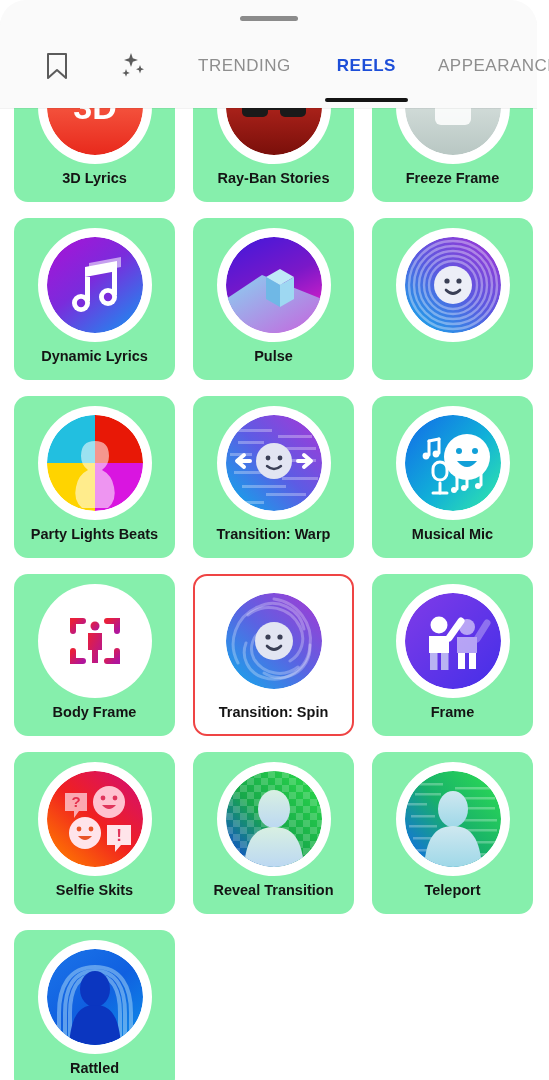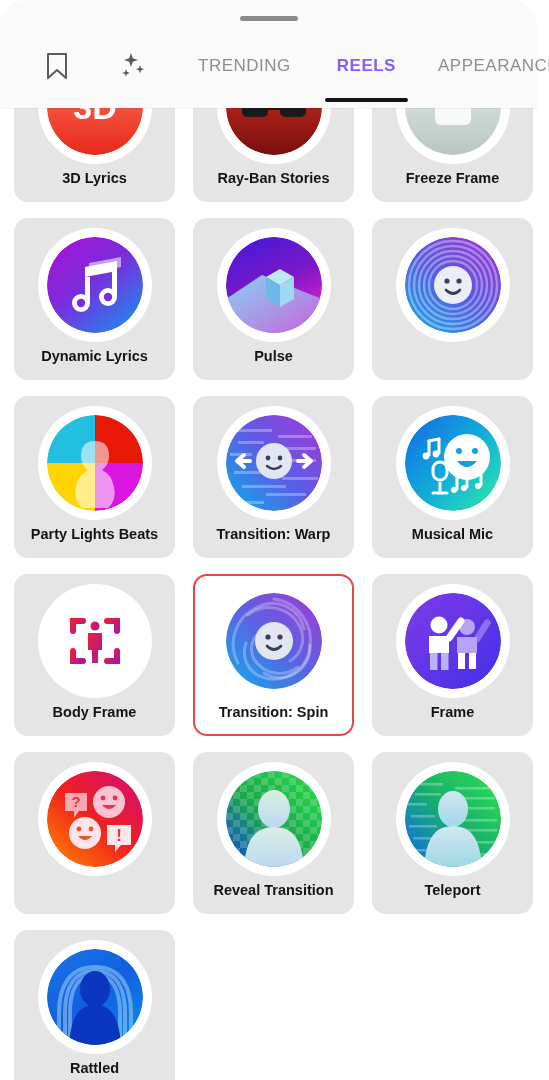--- a/index.html
+++ b/index.html
@@ -76,21 +76,21 @@
     letter-spacing: 0.5px;
     color: #8e8e8e;
     padding: 0 10px;
     position: relative;
   }
   .tab-text.trending { margin-left: 28px; }
   .tab-text.reels { margin-left: 26px; }
   .tab-text.appearance { margin-left: 22px; }
 
   .tab-text.active {
-    color: #8b5cf6;
+    color: #1d4ed8;
     font-weight: bold;
   }
   .tab-underline {
     position: absolute;
     left: -2px; right: -2px;
     bottom: -16px;
     height: 4px;
     background: #141414;
     border-radius: 2px;
   }
@@ -106,21 +106,21 @@
     flex-wrap: wrap;
     gap: 16px 18px;
   }
 
   
   .grid-inner-offset { margin-top: -68px; }
 
   .card {
     width: 161px;
     height: 162px;
-    background: #e5e5e5;
+    background: #86efac;
     border-radius: 14px;
     display: flex;
     flex-direction: column;
     align-items: center;
     justify-content: flex-start;
     padding-top: 14px;
     position: relative;
   }
 
   .card.selected {
@@ -535,20 +535,21 @@
                   <circle cx="44" cy="58" r="2.4"></circle>
                 <path d="M31 65 q7 8 14 0 Z"></path>
               </g>
               <g fill="#ffe4ea">
                 <path d="M60 54 h24 v20 h-10 l-6 7 v-7 h-8 Z"></path>
                 <text x="72" y="70" font-size="17" font-weight="bold" fill="#e0355c" text-anchor="middle" font-family="Liberation Sans, sans-serif">!</text>
               </g>
             </svg>
           </div>
         </div>
+        <div class="card-label">Selfie Skits</div>
       </div>
 
       <div class="card">
         <div class="thumb-wrap">
           <div class="thumb">
             <svg viewBox="0 0 96 96">
               <defs>
                 <linearGradient id="grv" x1="0.05" y1="0.95" x2="0.95" y2="0.05">
                   <stop offset="0" stop-color="#1248d8"></stop>
                     <stop offset="0.45" stop-color="#17a84a"></stop>

